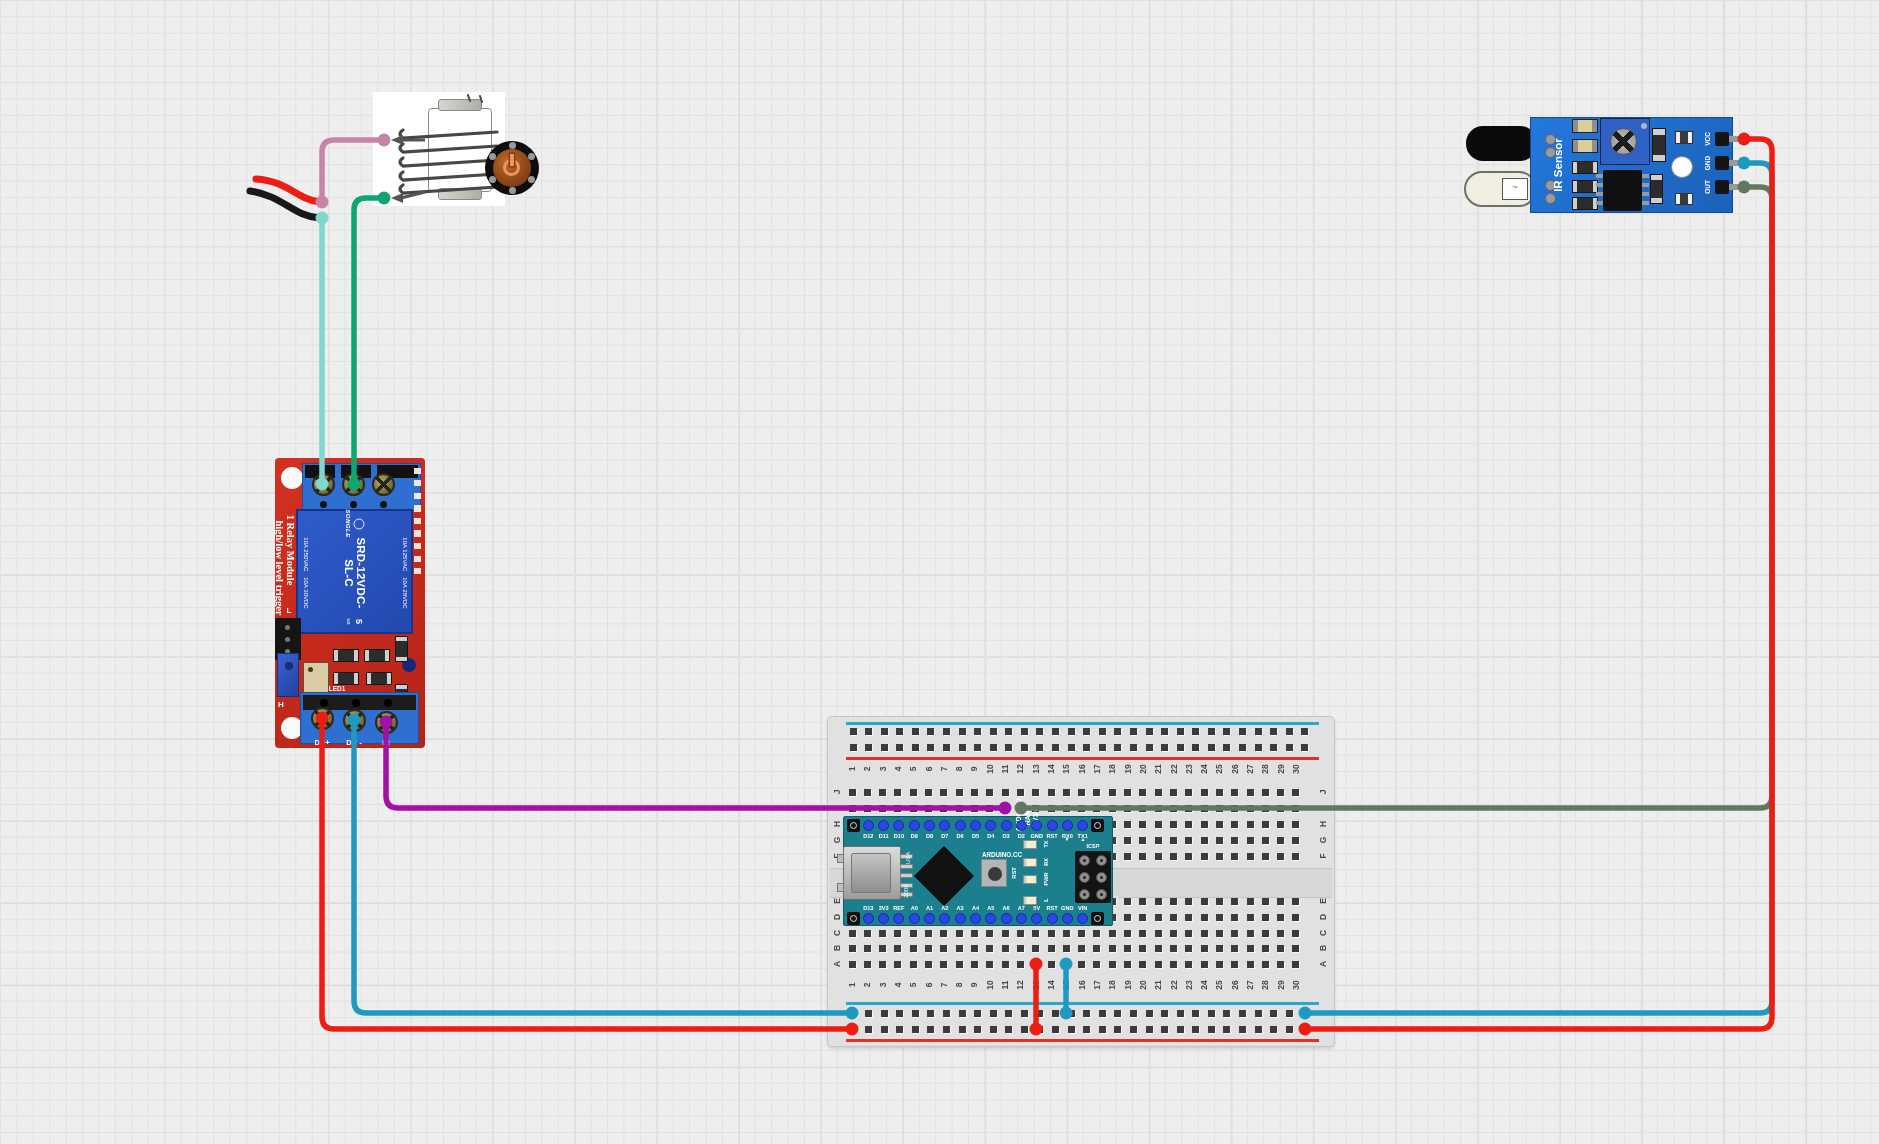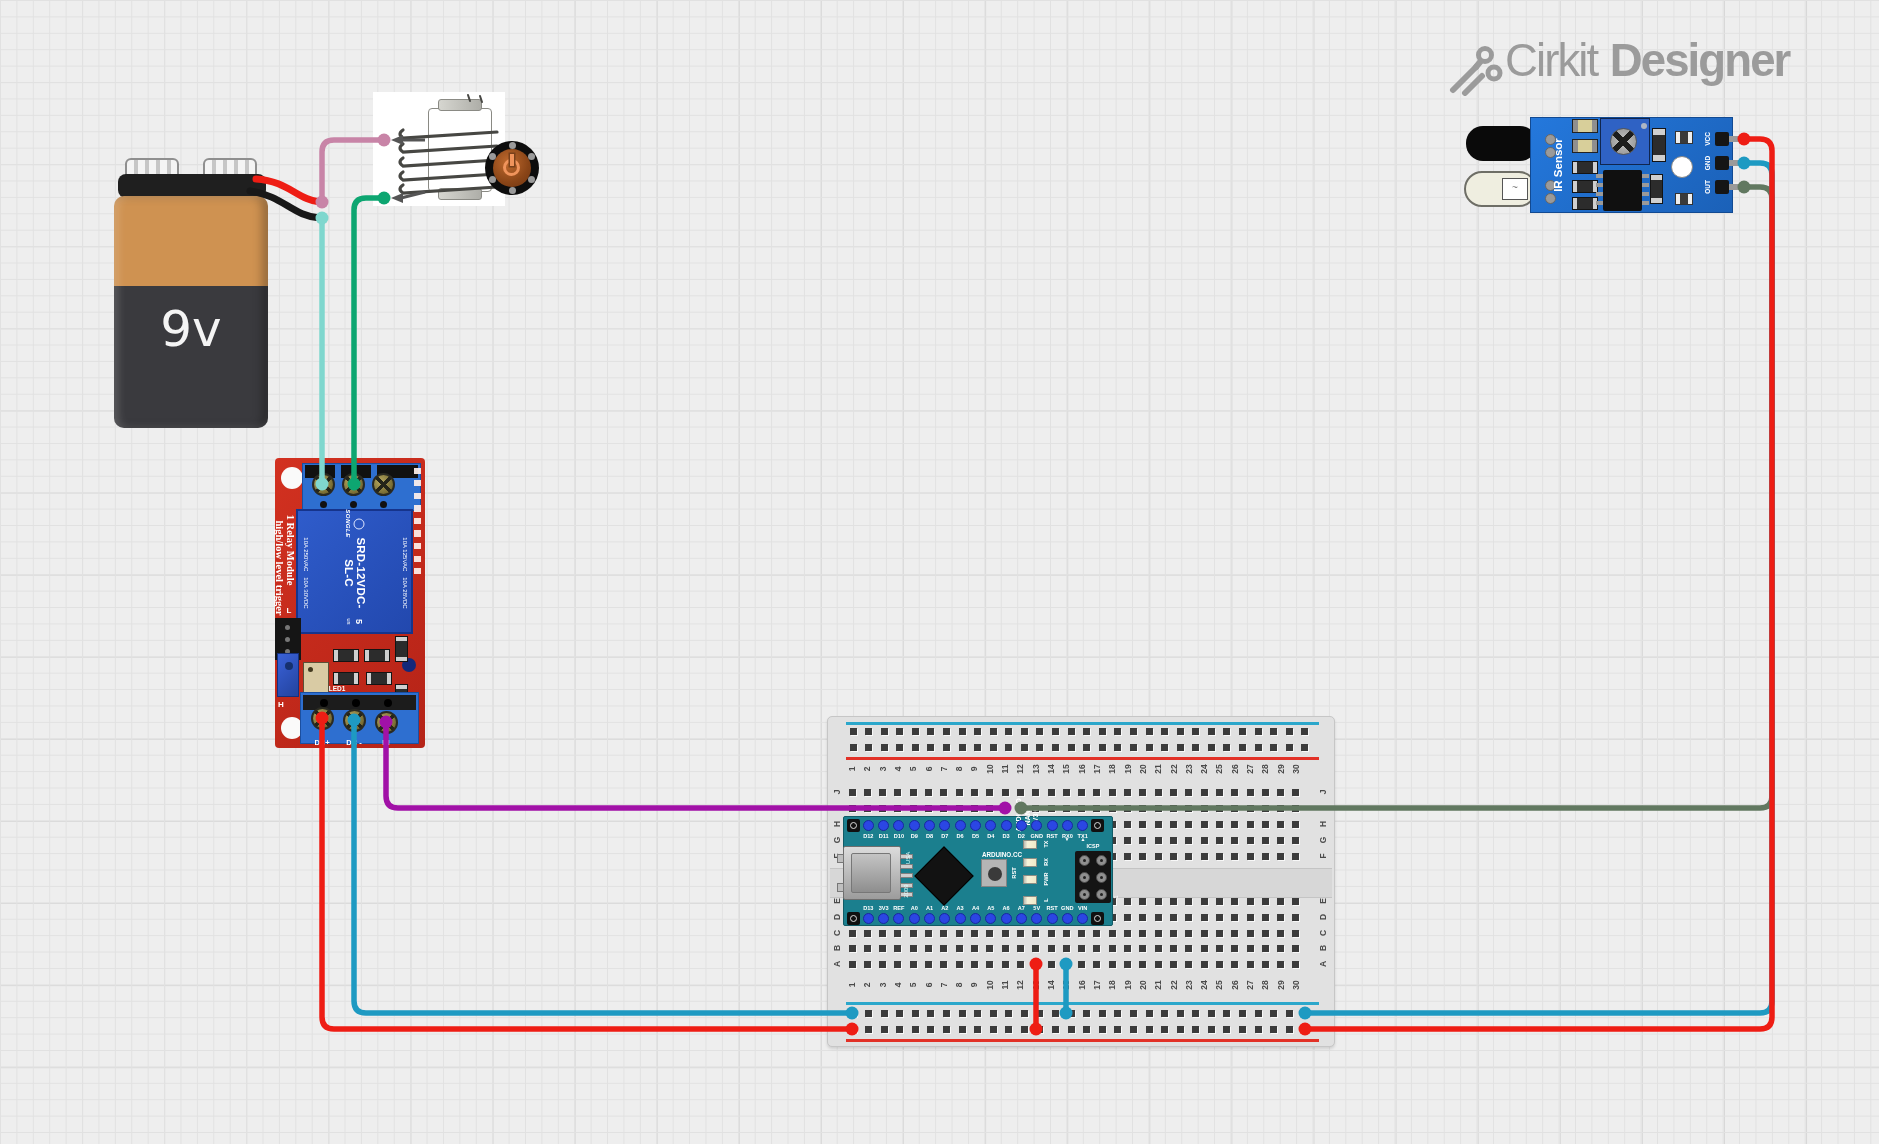--- a/index.html
+++ b/index.html
@@ -29,44 +29,21 @@
       radial-gradient(circle at 35% 35%,#b5a75e,#80743a 60%,#5d531f)}
   .smdA{position:absolute;background:linear-gradient(90deg,#cfcfcf 0 18%,#2c2c2c 18% 82%,#cfcfcf 82%);border:1px solid #141414;box-sizing:border-box}
   .smdV{position:absolute;background:linear-gradient(180deg,#cfcfcf 0 18%,#2c2c2c 18% 82%,#cfcfcf 82%);border:1px solid #141414;box-sizing:border-box}
   .wledr{position:absolute;width:14px;height:9px;background:linear-gradient(90deg,#bdbdb4,#f6f3da 30%,#efe9c8);border:1px solid #8d8d84;box-sizing:border-box}
 </style>
 </head>
 <body>
 
 <div class="canvas">
 
-  <div class="abs" style="left:1441px;top:30px;width:436px;height:66px">
-    <svg class="abs" style="left:8px;top:10px" width="56" height="56" viewBox="0 0 56 56">
-      <g stroke="#9b9b9b" stroke-width="6" fill="none" stroke-linecap="round">
-        <path d="M4,50 L27,27"></path>
-        <path d="M16,53 L33,36"></path>
-        <circle cx="36" cy="15" r="6.5" stroke-width="5"></circle>
-        <path d="M27,27 L31.5,21.5"></path>
-        <circle cx="45" cy="33" r="6" stroke-width="5"></circle>
-        <path d="M33,36 L40,37.5" stroke-width="0"></path>
-      </g>
-    </svg>
-    <div class="abs" style="left:64px;top:2px;display:flex;gap:13px;align-items:baseline;color:#9b9b9b;transform:scaleX(.97);transform-origin:left">
-      <span style="font-size:47px;font-weight:500;letter-spacing:-2px">Cirkit</span>
-      <span style="font-size:47px;font-weight:800;letter-spacing:-2px">Designer</span>
-    </div>
-  </div>
-
-  <div class="abs" style="left:114px;top:155px;width:154px;height:275px">
-    <div class="abs" style="left:11px;top:3px;width:54px;height:26px;border-radius:6px;border:2px solid #8f8f8f;box-sizing:border-box;background:repeating-linear-gradient(90deg,#f4f4f4 0 7px,#c6c6c6 7px 11px)"></div>
-    <div class="abs" style="left:89px;top:3px;width:54px;height:26px;border-radius:6px;border:2px solid #8f8f8f;box-sizing:border-box;background:repeating-linear-gradient(90deg,#f4f4f4 0 7px,#c6c6c6 7px 11px)"></div>
-    <div class="abs" style="left:4px;top:19px;width:148px;height:24px;border-radius:8px;background:#1f1f1f"></div>
-    <div class="abs" style="left:0;top:41px;width:154px;height:232px;border-radius:10px;background:linear-gradient(180deg,#cf9251 0 90px,#3a3a3e 90px);box-shadow:inset 4px 0 8px rgba(255,255,255,.18), inset -6px 0 10px rgba(0,0,0,.28)"></div>
-    <div class="ctx" style="left:77px;top:174px;color:#f4f4f4;font-size:50px;font-family:'DejaVu Sans',sans-serif">9v</div>
-  </div>
+
 
   <div class="abs" style="left:373px;top:92px;width:132px;height:114px;background:#fff">
     <div class="abs" style="left:55px;top:16px;width:64px;height:84px;border:1px solid #8a8a84;border-radius:4px;box-sizing:border-box;background:linear-gradient(90deg,#dcdcd6,#b2b2ac 30%,#cesccc 50%,#c6c6c0 70%,#a9a9a3)"></div>
     <div class="abs" style="left:65px;top:7px;width:44px;height:12px;border:1px solid #8a8a84;border-radius:3px;box-sizing:border-box;background:linear-gradient(90deg,#d6d6d0,#aeaea8)"></div>
     <div class="abs" style="left:65px;top:96px;width:44px;height:12px;border:1px solid #8a8a84;border-radius:3px;box-sizing:border-box;background:linear-gradient(90deg,#d6d6d0,#aeaea8)"></div>
     <svg class="abs" style="left:0;top:0" width="132" height="114" viewBox="0 0 132 114">
       <g stroke="#474743" stroke-width="3.2" fill="none" stroke-linecap="round">
         <path d="M30,38 q-6,4 0,8 L124,40"></path>
         <path d="M30,52 q-6,4 0,8 L124,54"></path>
         <path d="M30,66 q-6,4 0,8 L124,68"></path>

